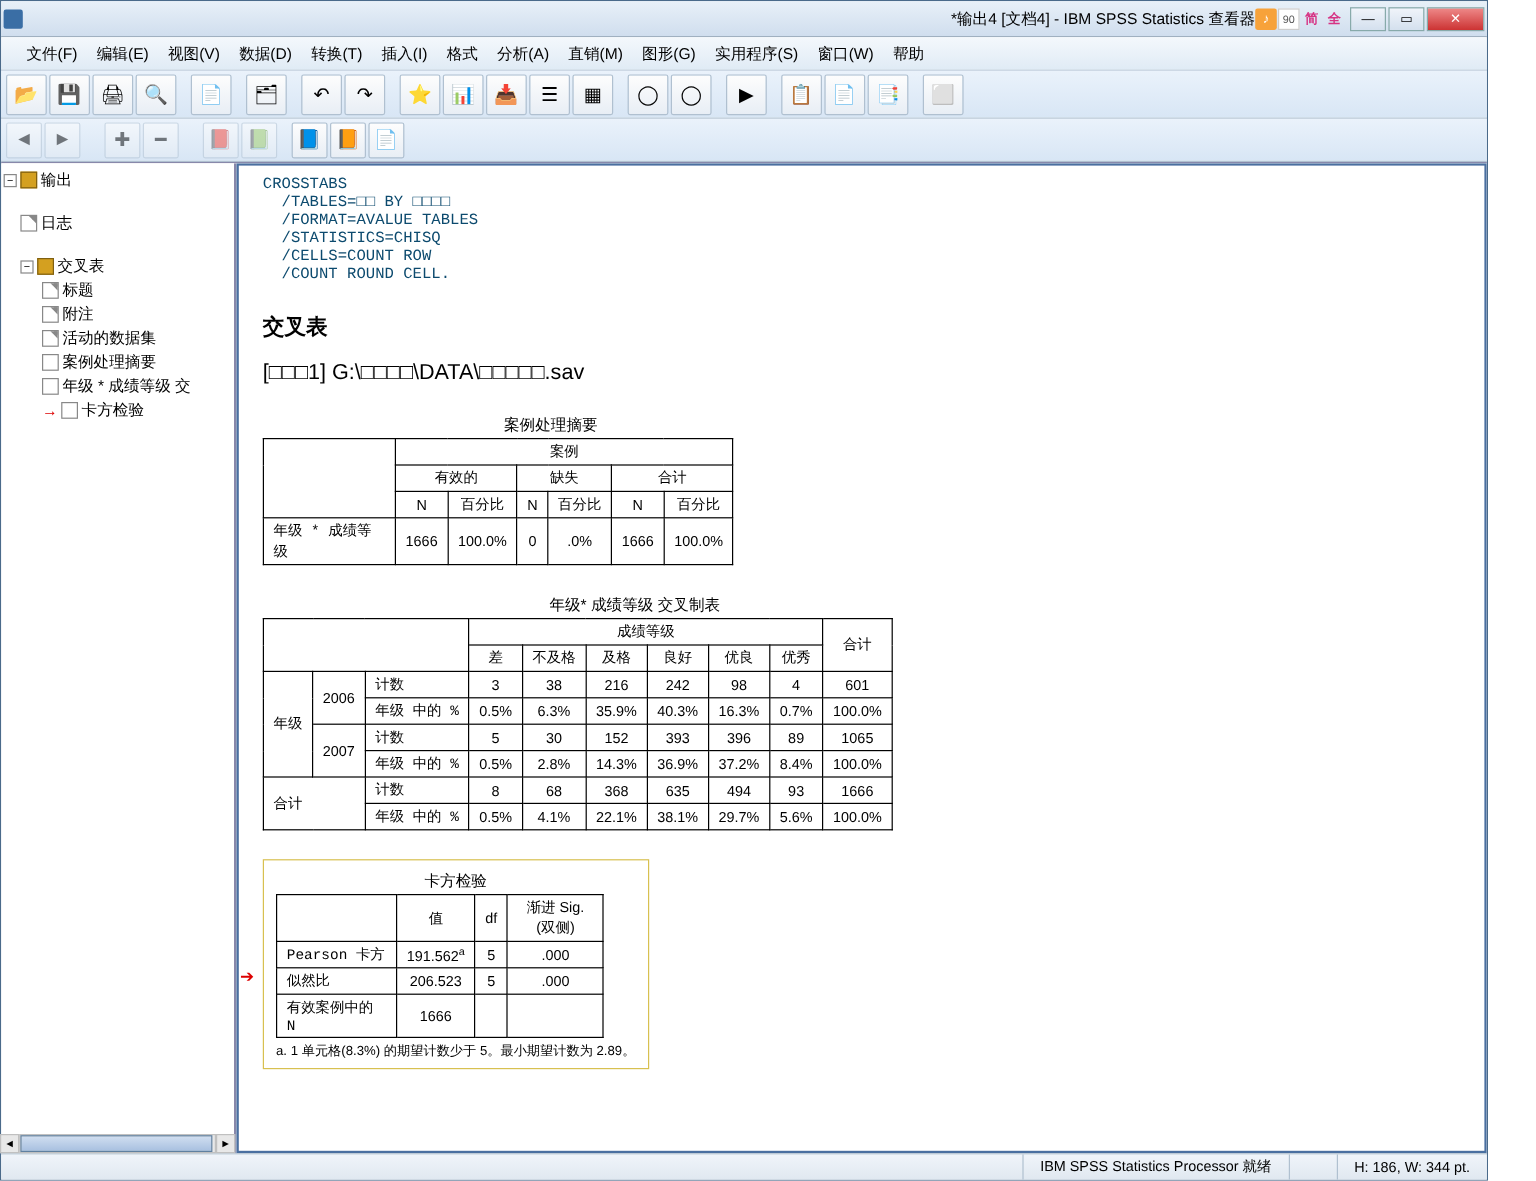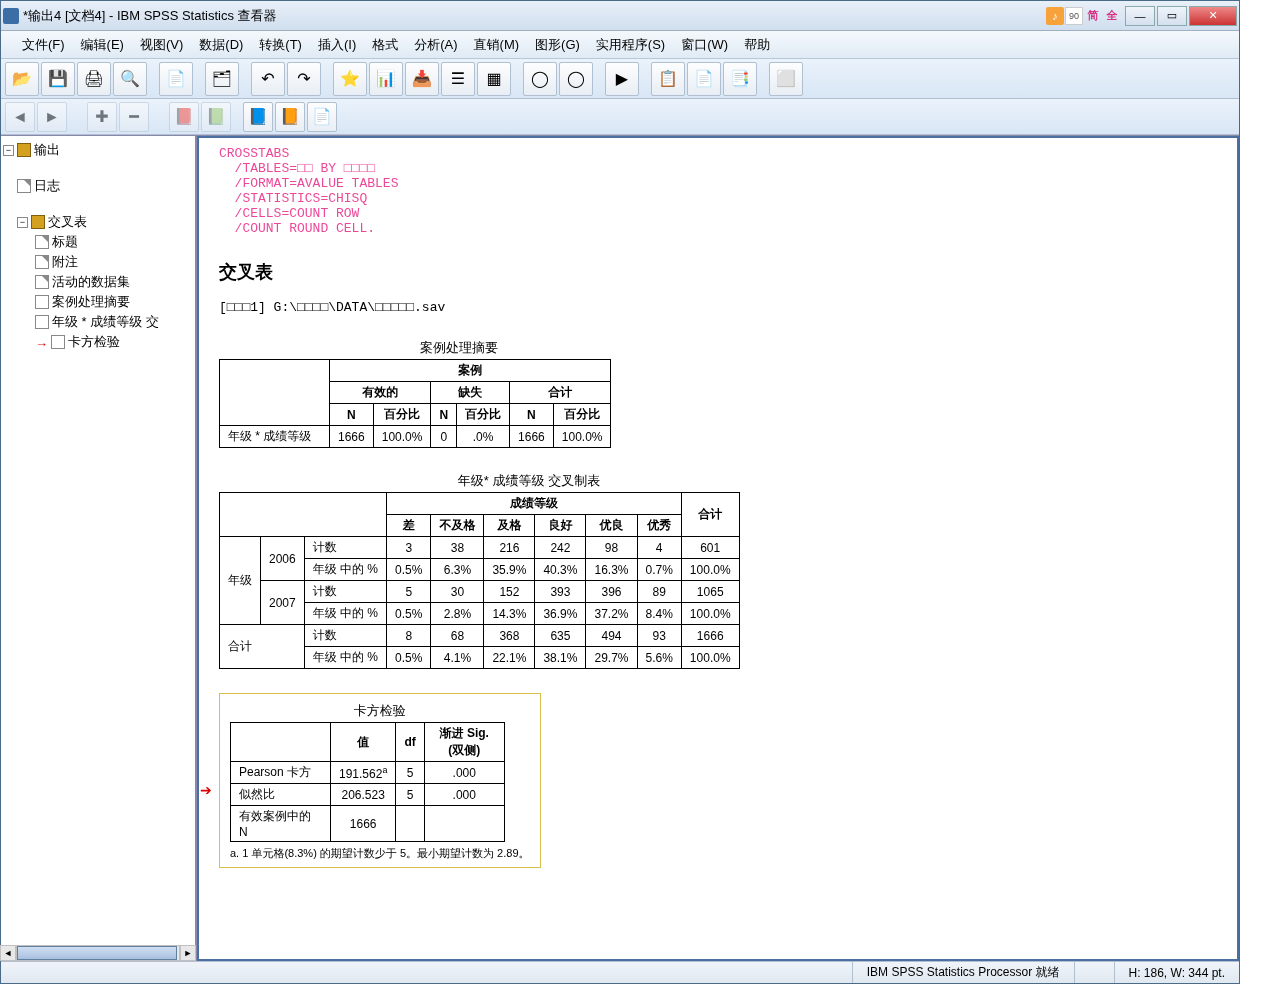--- a/index.html
+++ b/index.html
@@ -1,18 +1,18 @@
 <!DOCTYPE html>
 <html><head>
 <meta charset="utf-8">
 <style>
 * { box-sizing: border-box; margin: 0; padding: 0; }
 body { font-family: "Microsoft YaHei", Arial, sans-serif; font-size: 12px; background: #fff; overflow: hidden; }
 .window { width: 1240px; height: 984px; display: flex; flex-direction: column; border: 1px solid #4a6a8a; }
-.titlebar { height: 30px; background: linear-gradient(#e8f0f8, #d0deee); display: flex; align-items: center; padding: 0 2px; border-bottom: 1px solid #a0b0c0; }
+.titlebar { height: 30px; background: linear-gradient(#e8f0f8, #d0deee); display: flex; align-items: center; padding: 0 2px; border-bottom: 1px solid #a0b0c0; text-align: right; }
 .titlebar-icon { width: 16px; height: 16px; background: #3a6ea5; margin-right: 4px; border-radius: 2px; }
 .titlebar-text { flex: 1; font-size: 13px; color: #000; }
 .winbtns { display: flex; gap: 2px; }
 .winbtn { width: 30px; height: 20px; background: linear-gradient(#f0f4fa,#d4e0ee); border: 1px solid #8aa; display:flex; align-items:center; justify-content:center; font-size: 11px; }
 .winbtn.close { background: linear-gradient(#e88,#c33); color:#fff; width:48px; }
 .extra-icons { display:flex; gap:1px; margin-right:4px; }
 .extra-icons span { display:inline-flex; align-items:center; justify-content:center; width:18px; height:18px; font-size:11px; }
 .menubar { height: 28px; background: linear-gradient(#f4f8fc,#e0ebf5); border-bottom: 1px solid #b8c8d8; display:flex; align-items:center; padding: 0 13px; }
 .menu-item { padding: 4px 8px; font-size: 13px; cursor: default; }
 .toolbar { height: 40px; background: linear-gradient(#eaf2fb,#d8e6f5); border-bottom: 1px solid #b0c0d0; display:flex; align-items:center; padding: 2px 4px; gap:2px; }
@@ -26,28 +26,28 @@
 .tree-node .exp { width:11px; height:11px; border:1px solid #888; display:inline-flex; align-items:center; justify-content:center; font-size:9px; line-height:1; cursor:pointer; }
 .tree-node .icn { width:14px; height:14px; display:inline-block; }
 .icn.book { background:#d4a020; border:1px solid #806010; }
 .icn.page { background:#fff; border:1px solid #888; position:relative; }
 .icn.page::after { content:""; position:absolute; right:0; top:0; border:3px solid transparent; border-top-color:#888; border-right-color:#888; }
 .icn.chart { background:#fff; border:1px solid #888; }
 .lvl1 { padding-left: 14px; margin-top: 16px; }
 .lvl2 { padding-left: 32px; }
 .red-arrow { color:#d00; font-weight:bold; }
 .viewer { flex:1; background:#fff; overflow:auto; padding: 8px 20px 20px 20px; position:relative; border:2px solid #4a6fa0; }
-.syntax { font-family: "Courier New", monospace; font-size: 13px; color:#ec4899; white-space:pre; margin-bottom: 24px; }
+.syntax { font-family: "Courier New", monospace; font-size: 13px; color:#0c4a6e; white-space:pre; margin-bottom: 24px; }
 .section-title { font-size: 18px; font-weight: bold; margin: 8px 0 16px 0; }
-.dataset-line { font-family: Liberation Mono, monospace; font-size: 13px; margin-bottom: 24px; }
+.dataset-line { font-family: Liberation Sans, sans-serif; font-size: 18px; margin-bottom: 24px; }
 .tbl-title { text-align:center; font-size:13px; margin-bottom:2px; }
 table.spss { border-collapse: collapse; font-size:12px; margin-bottom: 24px; }
 table.spss td, table.spss th { border: 1px solid #000; padding: 2px 8px; text-align:center; }
-table.spss th { font-weight: bold; }
-.rowhdr { text-align:left !important; }
+table.spss th { font-weight: normal; }
+.rowhdr { text-align:left !important;font-family:Liberation Mono, monospace; }
 .chi-block { border: 1px solid #d8c050; padding: 8px 10px 6px 10px; display:inline-block; position:relative; }
 .chi-arrow { position:absolute; left:-20px; top:88px; color:#d00; font-size:14px; }
 .footnote { font-size:11px; max-width: 300px; margin-top:4px; line-height:1.4; }
 .statusbar { height: 22px; background: linear-gradient(#f0f4fa,#e0e8f0); border-top:1px solid #b0c0d0; display:flex; align-items:center; font-size:12px; }
 .status-cell { border-left:1px solid #b0c0d0; padding: 0 14px; height:100%; display:flex; align-items:center; }
 .status-spacer { flex:1; }
 .sb-bottom { height: 18px; display:flex; align-items:center; }
 .sb-bottom .track { flex:1; height:16px; background:#e8e8e8; border:1px solid #c0c0c0; position:relative; }
 .sb-bottom .thumb { position:absolute; left:0; top:0; height:100%; width:160px; background:linear-gradient(#d0def0,#a8c0e0); border:1px solid #6080a0; }
 .sb-bottom .arr { width:16px; height:16px; background:#e8e8e8; border:1px solid #c0c0c0; display:flex; align-items:center; justify-content:center; font-size:9px; }

